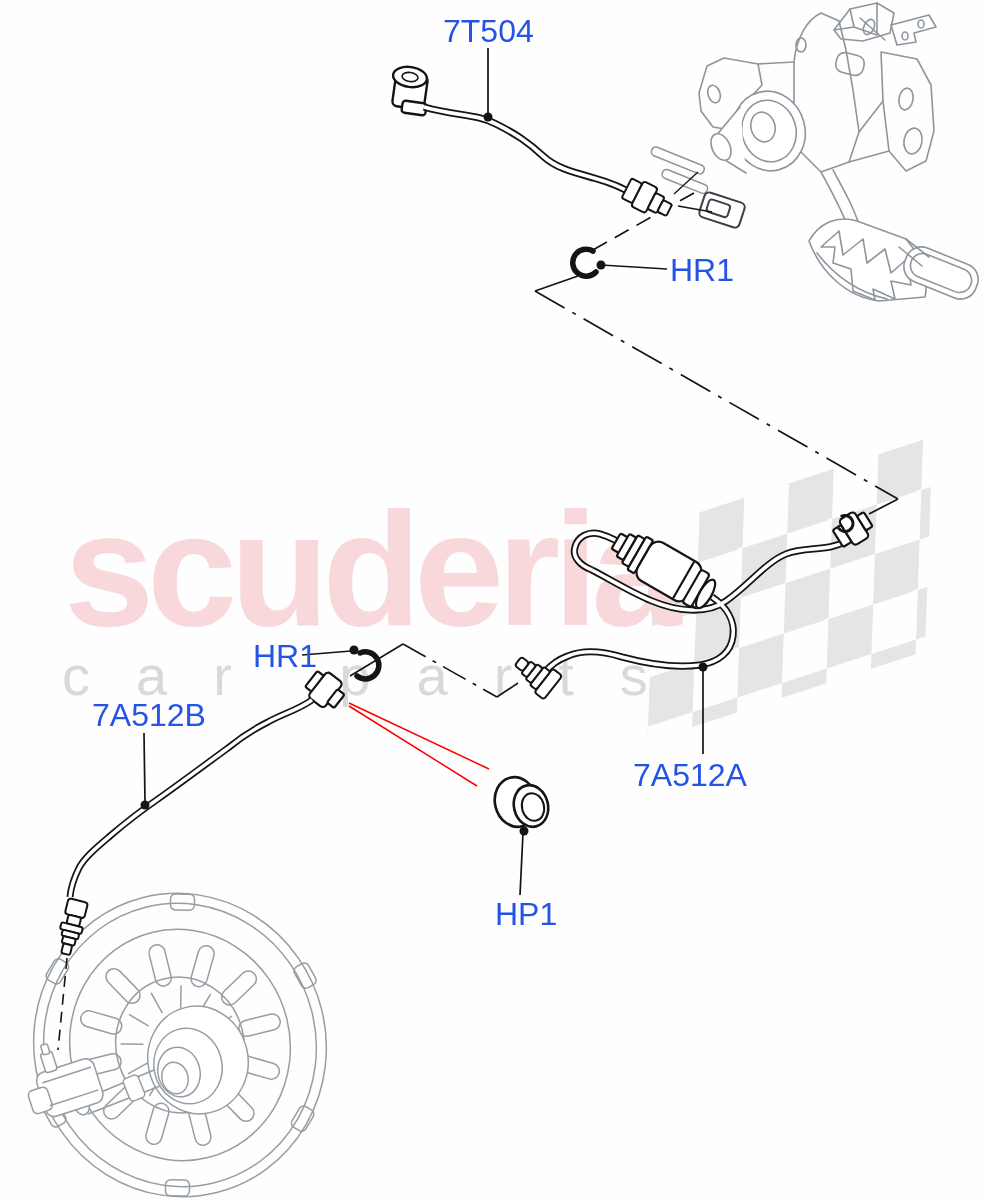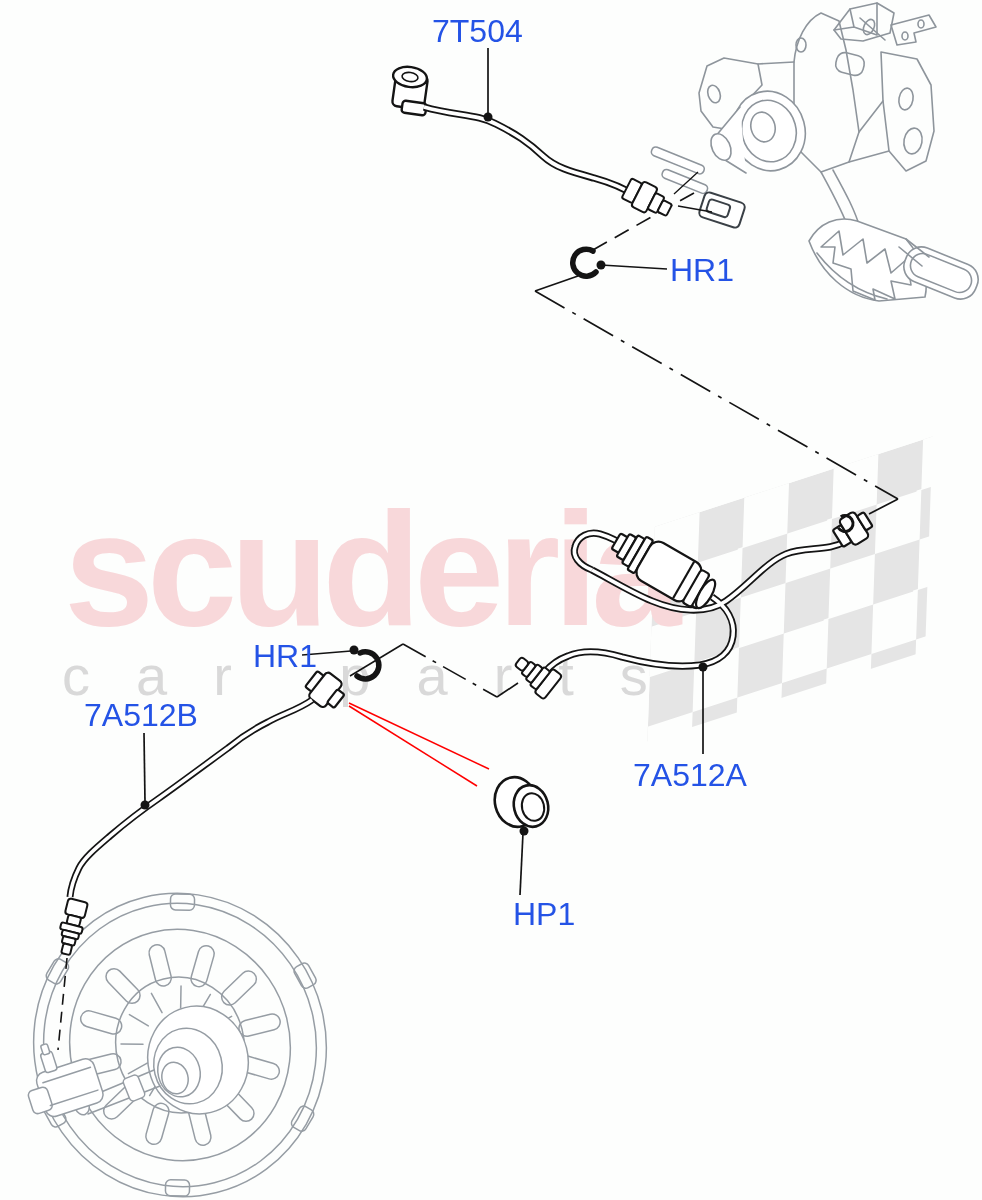--- a/index.html
+++ b/index.html
@@ -264,21 +264,21 @@
     <g>
       <ellipse cx="516" cy="802" rx="21" ry="25" transform="rotate(-14 516 802)" stroke="#141414" stroke-width="2.6" fill="#fff"></ellipse>
       <ellipse cx="531" cy="806" rx="17" ry="21" transform="rotate(-14 531 806)" stroke="#141414" stroke-width="2.6" fill="#fff"></ellipse>
       <ellipse cx="533" cy="807" rx="11" ry="14" transform="rotate(-14 533 807)" stroke="#141414" stroke-width="2" fill="none"></ellipse>
       <circle cx="524" cy="831" r="4.5" fill="#141414"></circle>
       <line x1="523" y1="833" x2="520" y2="895" stroke="#141414" stroke-width="1.7"></line>
     </g>
   </svg>
 
   <div class="layer">
-    <div class="lbl" style="left:432px;top:15px">7T504</div>
+    <div class="lbl" style="left:443px;top:15px">7T504</div>
     <div class="lbl" style="left:670px;top:254px">HR1</div>
     <div class="lbl" style="left:253px;top:640px">HR1</div>
-    <div class="lbl" style="left:84px;top:699px">7A512B</div>
+    <div class="lbl" style="left:92px;top:699px">7A512B</div>
     <div class="lbl" style="left:633px;top:759px">7A512A</div>
-    <div class="lbl" style="left:513px;top:898px">HP1</div>
+    <div class="lbl" style="left:495px;top:898px">HP1</div>
   </div>
 
 </div>
 
 </body></html>

